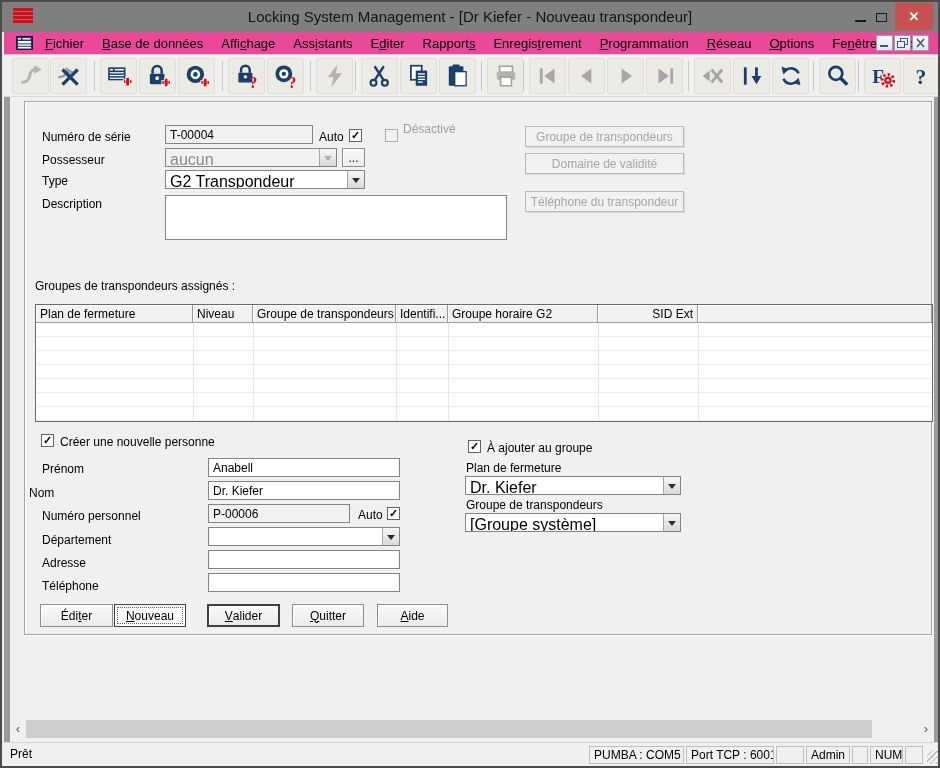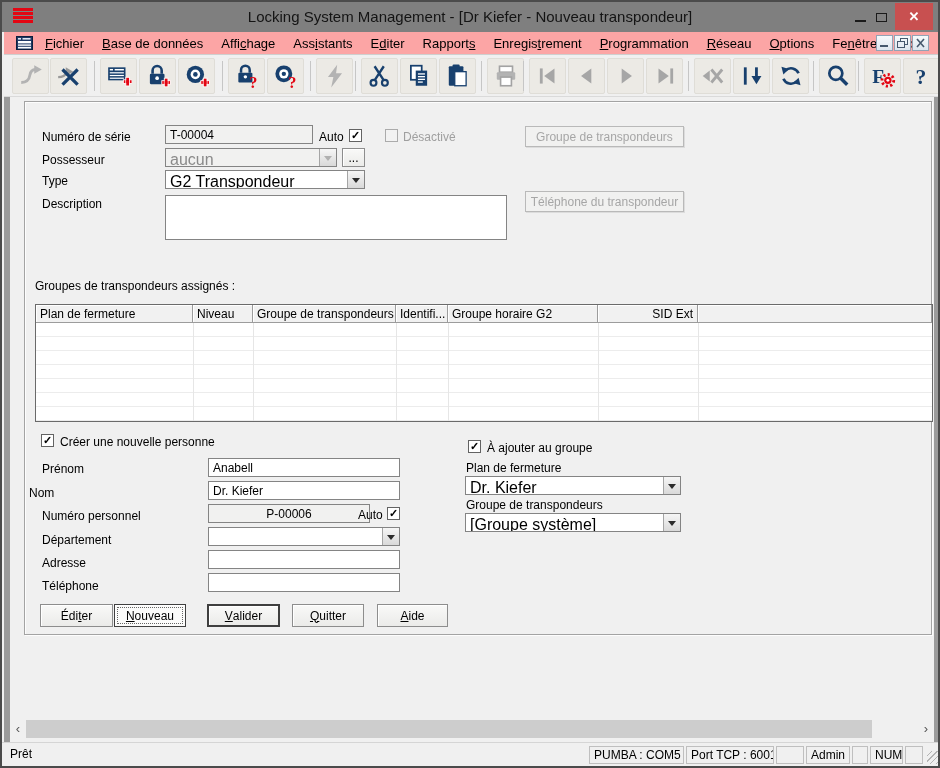--- a/index.html
+++ b/index.html
@@ -11,21 +11,21 @@
   #titlebar{position:absolute;left:0;top:0;width:100%;height:30px;background:#7f7f7f;}
   #apptitle{position:absolute;left:0;right:0;top:6px;text-align:center;font-size:15px;color:#141414;}
   #logo{position:absolute;left:11px;top:6px;width:20px;height:17px;}
   #logo i{display:block;height:3px;margin-bottom:1px;background:#e30613;}
   .capbtn{position:absolute;top:9px;width:20px;height:14px;cursor:default;}
   #btn-min{left:848px;} #btn-min i{display:block;width:11px;height:0;border-bottom:2px solid #1a1a1a;margin:9px auto 0;}
   #btn-max{left:869px;} #btn-max i{display:block;width:11px;height:9px;border:1px solid #1a1a1a;margin:2px auto 0;}
   #btn-close{position:absolute;left:893px;top:1px;width:38px;height:27px;background:#c85050;
              color:#fff;font-size:13px;font-weight:bold;text-align:center;line-height:27px;}
   
-  #menubar{position:absolute;left:2px;top:30px;width:934px;height:23px;background:#fca5a5;
+  #menubar{position:absolute;left:2px;top:30px;width:934px;height:23px;background:#ec4899;
            border-bottom:1px solid #cfcfcf;display:flex;align-items:center;}
   #menubar .mi{padding:3px 9px;font-size:13px;white-space:nowrap;}
   #menu-doc-icon{margin:0 2px 0 12px;}
   .mdi{position:absolute;top:3px;width:17px;height:16px;background:linear-gradient(#f7fafc,#dde5ee);
        border:1px solid #93a3b5;}
   #mdi-min{left:872px;} #mdi-restore{left:890px;} #mdi-close{left:908px;}
   
   #toolbar{position:absolute;left:2px;top:53px;width:934px;height:42px;background:#f0f0f0;
            border-bottom:1px solid #dadada;}
   .tbtn{position:absolute;top:3px;width:37px;height:36px;background:#eceae5;border:1px solid #dfddd7;
@@ -327,21 +327,21 @@
   <div class="edge" style="left:2px"></div>
   <div class="edge" style="left:932px"></div>
 
   <div id="panel"></div>
 
   <span class="lbl" style="left:40px;top:128px">Numéro de série</span>
   <input class="inp dis" style="left: 163px; top: 123px; width: 148px;" readonly="" value="T-00004">
   <span class="lbl" style="left:317px;top:128px">Auto</span>
   <span class="cb" style="left:347px;top:127px">✓</span>
   <span class="cb dis" style="left:383px;top:127px"></span>
-  <span class="lbl dis" style="left:401px;top:128px">Désactivé</span>
+  <span class="lbl dis" style="left:401px;top:120px">Désactivé</span>
 
   <span class="lbl" style="left:40px;top:151px">Possesseur</span>
   <div class="combo dis" style="left:163px;top:146px;width:172px">
     <span class="val">aucun</span>
     <span class="cbtn">
         <i class="tri"></i>
       </span>
   </div>
   <div class="btn3d" style="left:340px;top:146px;width:23px;height:19px">...</div>
 
@@ -350,20 +350,21 @@
     <span class="val">G2 Transpondeur</span>
     <span class="cbtn">
         <i class="tri"></i>
       </span>
   </div>
 
   <span class="lbl" style="left:40px;top:195px">Description</span>
   <textarea class="inp" style="left: 163px; top: 193px; width: 342px; height: 45px;"></textarea>
 
   <div class="btn3d dis" style="left:523px;top:124px;width:159px;height:21px">Groupe de transpondeurs</div>
+  <div class="btn3d dis" style="left:523px;top:151px;width:159px;height:21px">Domaine de validité</div>
   <div class="btn3d dis" style="left:523px;top:189px;width:159px;height:21px">Téléphone du transpondeur</div>
 
   <span class="lbl" style="left:33px;top:277px">Groupes de transpondeurs assignés :</span>
   <div id="grid">
     <div id="gridhead">
       <span class="hc" style="width:157px">Plan de fermeture</span>
       <span class="hc" style="width:60px">Niveau</span>
       <span class="hc" style="width:143px">Groupe de transpondeurs</span>
       <span class="hc" style="width:52px">Identifi...</span>
       <span class="hc" style="width:150px">Groupe horaire G2</span>
@@ -379,21 +380,21 @@
   </div>
 
   <span class="cb" style="left:39px;top:432px">✓</span>
   <span class="lbl" style="left:58px;top:433px">Créer une nouvelle personne</span>
 
   <span class="lbl" style="left:40px;top:460px">Prénom</span>
   <input class="inp" style="left: 206px; top: 456px; width: 192px;" value="Anabell">
   <span class="lbl" style="left:27px;top:484px">Nom</span>
   <input class="inp" style="left: 206px; top: 479px; width: 192px;" value="Dr. Kiefer">
   <span class="lbl" style="left:40px;top:507px">Numéro personnel</span>
-  <input class="inp dis" style="left: 206px; top: 502px; width: 162px; text-align: center;" readonly="" value="P-00006">
+  <input class="inp dis" style="left: 206px; top: 502px; width: 142px;" readonly="" value="P-00006">
   <span class="lbl" style="left:356px;top:506px">Auto</span>
   <span class="cb" style="left:385px;top:505px">✓</span>
   <span class="lbl" style="left:40px;top:531px">Département</span>
   <div class="combo" style="left:206px;top:525px;width:192px">
     <span class="val"></span>
     <span class="cbtn">
         <i class="tri"></i>
       </span>
   </div>
   <span class="lbl" style="left:40px;top:554px">Adresse</span>

